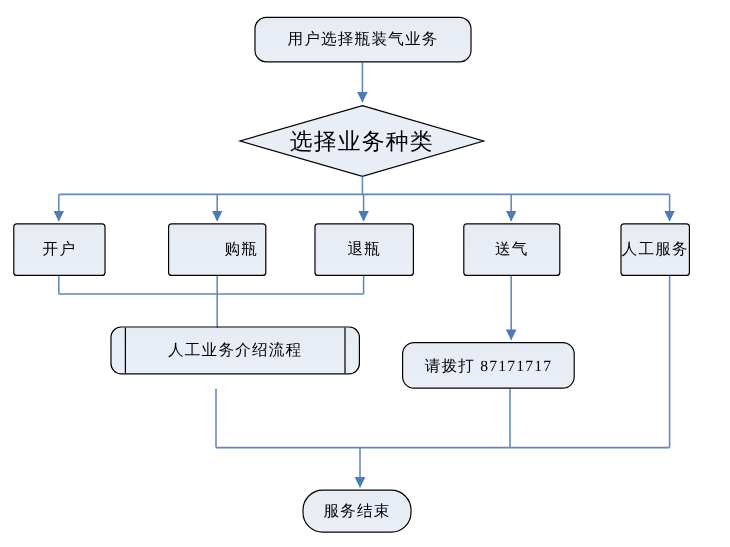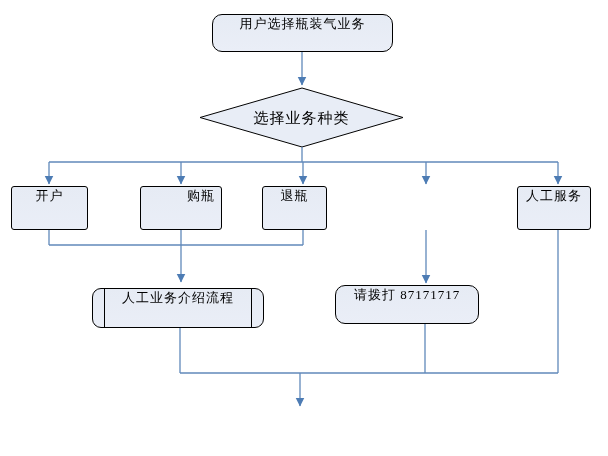--- a/index.html
+++ b/index.html
@@ -18,53 +18,53 @@
     width: 608px; height: 456px;
     z-index: 1;
   }
   .node {
     position: absolute;
     z-index: 2;
     box-sizing: border-box;
     background: linear-gradient(180deg, #e6ebf4 0%, #eaeef7 100%);
     border: 1px solid #000000;
     display: flex;
-    align-items: flex-start;
+    align-items: center;
     justify-content: center;
     font-size: 13px;
     letter-spacing: 1px;
     white-space: nowrap;
   }
   .terminator-top { left: 212px; top: 14px; width: 181px; height: 38px; border-radius: 10px; }
   .proc { top: 186px; height: 44px; border-radius: 3px; }
   .proc1 { left: 11px;  width: 77px; }
   .proc2 { left: 140px; width: 82px; padding-left: 40px; }
-  .proc3 { left: 262px; width: 65px; }
+  .proc3 { left: 262px; width: 83px; }
   .proc4 { left: 386px; width: 81px; }
-  .proc5 { left: 517px; width: 74px; }
-  .predefined { left: 92px; top: 288px; width: 172px; height: 40px; border-radius: 9px; }
+  .proc5 { left: 517px; width: 58px; }
+  .predefined { left: 92px; top: 272px; width: 208px; height: 40px; border-radius: 9px; }
   .predefined .bar {
     position: absolute;
     top: 0; bottom: 0;
     width: 0;
     border-left: 1px solid #000000;
   }
   .predefined .bar.left  { left: 11px; }
   .predefined .bar.right { right: 11px; }
   .call-box { left: 335px; top: 285px; width: 144px; height: 39px; border-radius: 10px; }
   .terminator-end { left: 252px; top: 408px; width: 91px; height: 36px; border-radius: 17px; }
   .decision-label {
     position: absolute;
     z-index: 2;
     left: 200px; top: 88px;
     width: 203px; height: 60px;
     display: flex;
     align-items: center;
     justify-content: center;
-    font-size: 15px;
+    font-size: 19px;
     letter-spacing: 1px;
     background: transparent;
   }
 </style>
 </head>
 <body>
 
 <div id="stage">
 
   <svg id="wires" width="608" height="456" viewBox="0 0 608 456" xmlns="http://www.w3.org/2000/svg">
@@ -115,28 +115,34 @@
 
   <div class="node proc proc1">
     <span>开户</span>
   </div>
   <div class="node proc proc2">
     <span>购瓶</span>
   </div>
   <div class="node proc proc3">
     <span>退瓶</span>
   </div>
+  <div class="node proc proc4">
+    <span>送气</span>
+  </div>
   <div class="node proc proc5">
     <span>人工服务</span>
   </div>
 
   <div class="node predefined">
     <div class="bar left"></div>
     <div class="bar right"></div>
     <span>人工业务介绍流程</span>
   </div>
 
   <div class="node call-box">
     <span>请拨打 87171717</span>
   </div>
 
+  <div class="node terminator-end">
+    <span>服务结束</span>
+  </div>
 
 </div>
 
 </body></html>

